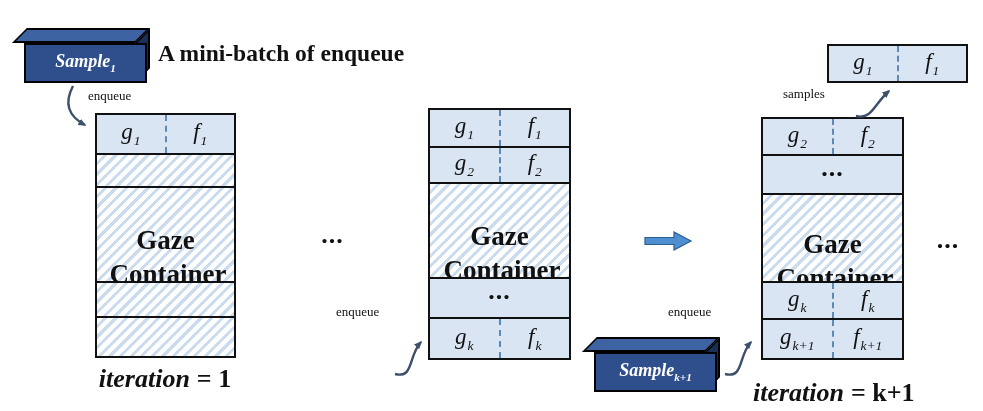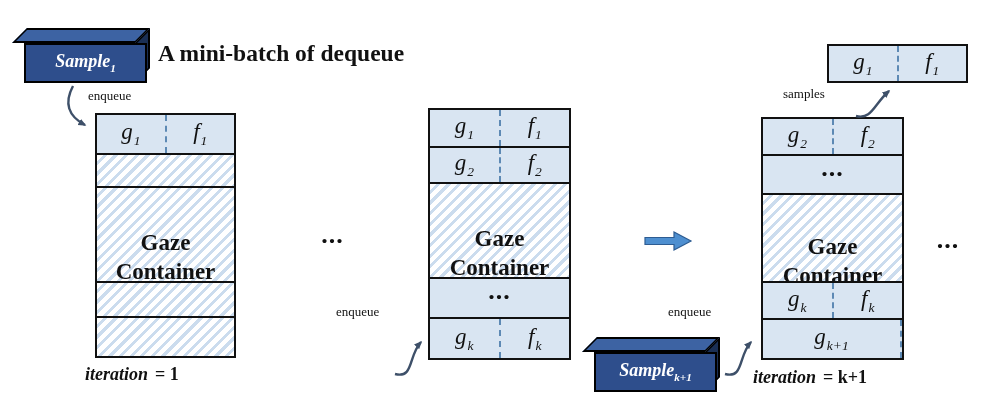--- a/index.html
+++ b/index.html
@@ -20,27 +20,27 @@
   .row.entry, .row.dotsrow { background:#d9e5f2; }
   .row.hatch, .row.gaze {
     background:repeating-linear-gradient(135deg,#ffffff 0 4.5px,#cbdcee 4.5px 7.5px);
   }
   .cell { flex:1; display:flex; align-items:center; justify-content:center; height:100%; }
   .vdash { width:0; align-self:stretch; border-left:2px dashed #5d89b4; }
 
   .math { font-style:italic; font-size:23px; line-height:1; }
   .math sub { font-size:13.5px; font-style:italic; margin-left:1px; }
 
-  .gaze-label { font-weight:bold; font-size:23px; line-height:1.25; text-align:center; width:112px;margin-top:47px; }
+  .gaze-label { font-weight:bold; font-size:27px; line-height:1.25; text-align:center; width:112px;margin-top:47px; }
 
   .dots-text { font-weight:bold; font-size:26px; letter-spacing:1px; transform:translateY(-7px); }
   .dots-free { position:absolute; display:flex; align-items:center; justify-content:center; height:30px; }
 
   
-  .iteration { position:absolute; text-align:left; font-weight:bold; font-size:18px; white-space:nowrap; }
+  .iteration { position:absolute; text-align:center; font-weight:bold; font-size:26px; white-space:nowrap; }
   .it-word { font-style:italic; }
   .it-val  { margin-left:7px; }
   .action-label { position:absolute; font-size:13px; }
   .mini-batch { position:absolute; font-weight:bold; font-size:23.5px; }
 
   
   .sample-box { position:absolute; width:123px; height:40px; }
   .sb-top  { position:absolute; left:0; top:-15px; width:123px; height:15px;
              background:#3d63a3; border:2px solid #000;
              transform:skewX(-45deg); transform-origin:bottom left; }
@@ -66,21 +66,21 @@
 <div class="canvas">
 
   <div class="sample-box" style="left:12px; top:43px;">
     <div class="sb-top"></div>
     <div class="sb-side"></div>
     <div class="sb-front">
       <span class="sample-label"><span>Sample</span><sub>1</sub></span>
     </div>
   </div>
 
-  <div class="mini-batch" style="left:158px; top:40px;">A mini-batch of dequeue</div>
+  <div class="mini-batch" style="left:158px; top:40px;">A mini-batch of enqueue</div>
 
   <div class="action-label" style="left:88px; top:88px;">enqueue</div>
 
   <div class="qcontainer" style="left:95px; top:113px; width:141px; height:245px;">
     <div class="row entry" style="height:40px;">
       <div class="cell">
           <span class="math"><span>g</span><sub>1</sub></span>
         </div>
       <div class="vdash"></div>
       <div class="cell">
@@ -186,23 +186,26 @@
       <div class="vdash"></div>
       <div class="cell">
           <span class="math"><span>f</span><sub>k</sub></span>
         </div>
     </div>
     <div class="row entry">
       <div class="cell">
           <span class="math"><span>g</span><sub>k+1</sub></span>
         </div>
       <div class="vdash"></div>
-    </div>
-  </div>
-  <div class="iteration" style="left:753px; top:367px; width:160px;">
+      <div class="cell">
+          <span class="math"><span>f</span><sub>k+1</sub></span>
+        </div>
+    </div>
+  </div>
+  <div class="iteration" style="left:753px; top:378px; width:160px;">
     <span class="it-word">iteration</span><span class="it-val">= k+1</span>
   </div>
 
   <div class="dots-free" style="left:920px; top:232px; width:56px;">
     <span class="dots-text">...</span>
   </div>
 
   <svg class="arrows" viewBox="0 0 983 411">
     <defs>
       <marker id="ah" markerWidth="9" markerHeight="8" refX="6.5" refY="3.5" orient="auto" markerUnits="userSpaceOnUse">

